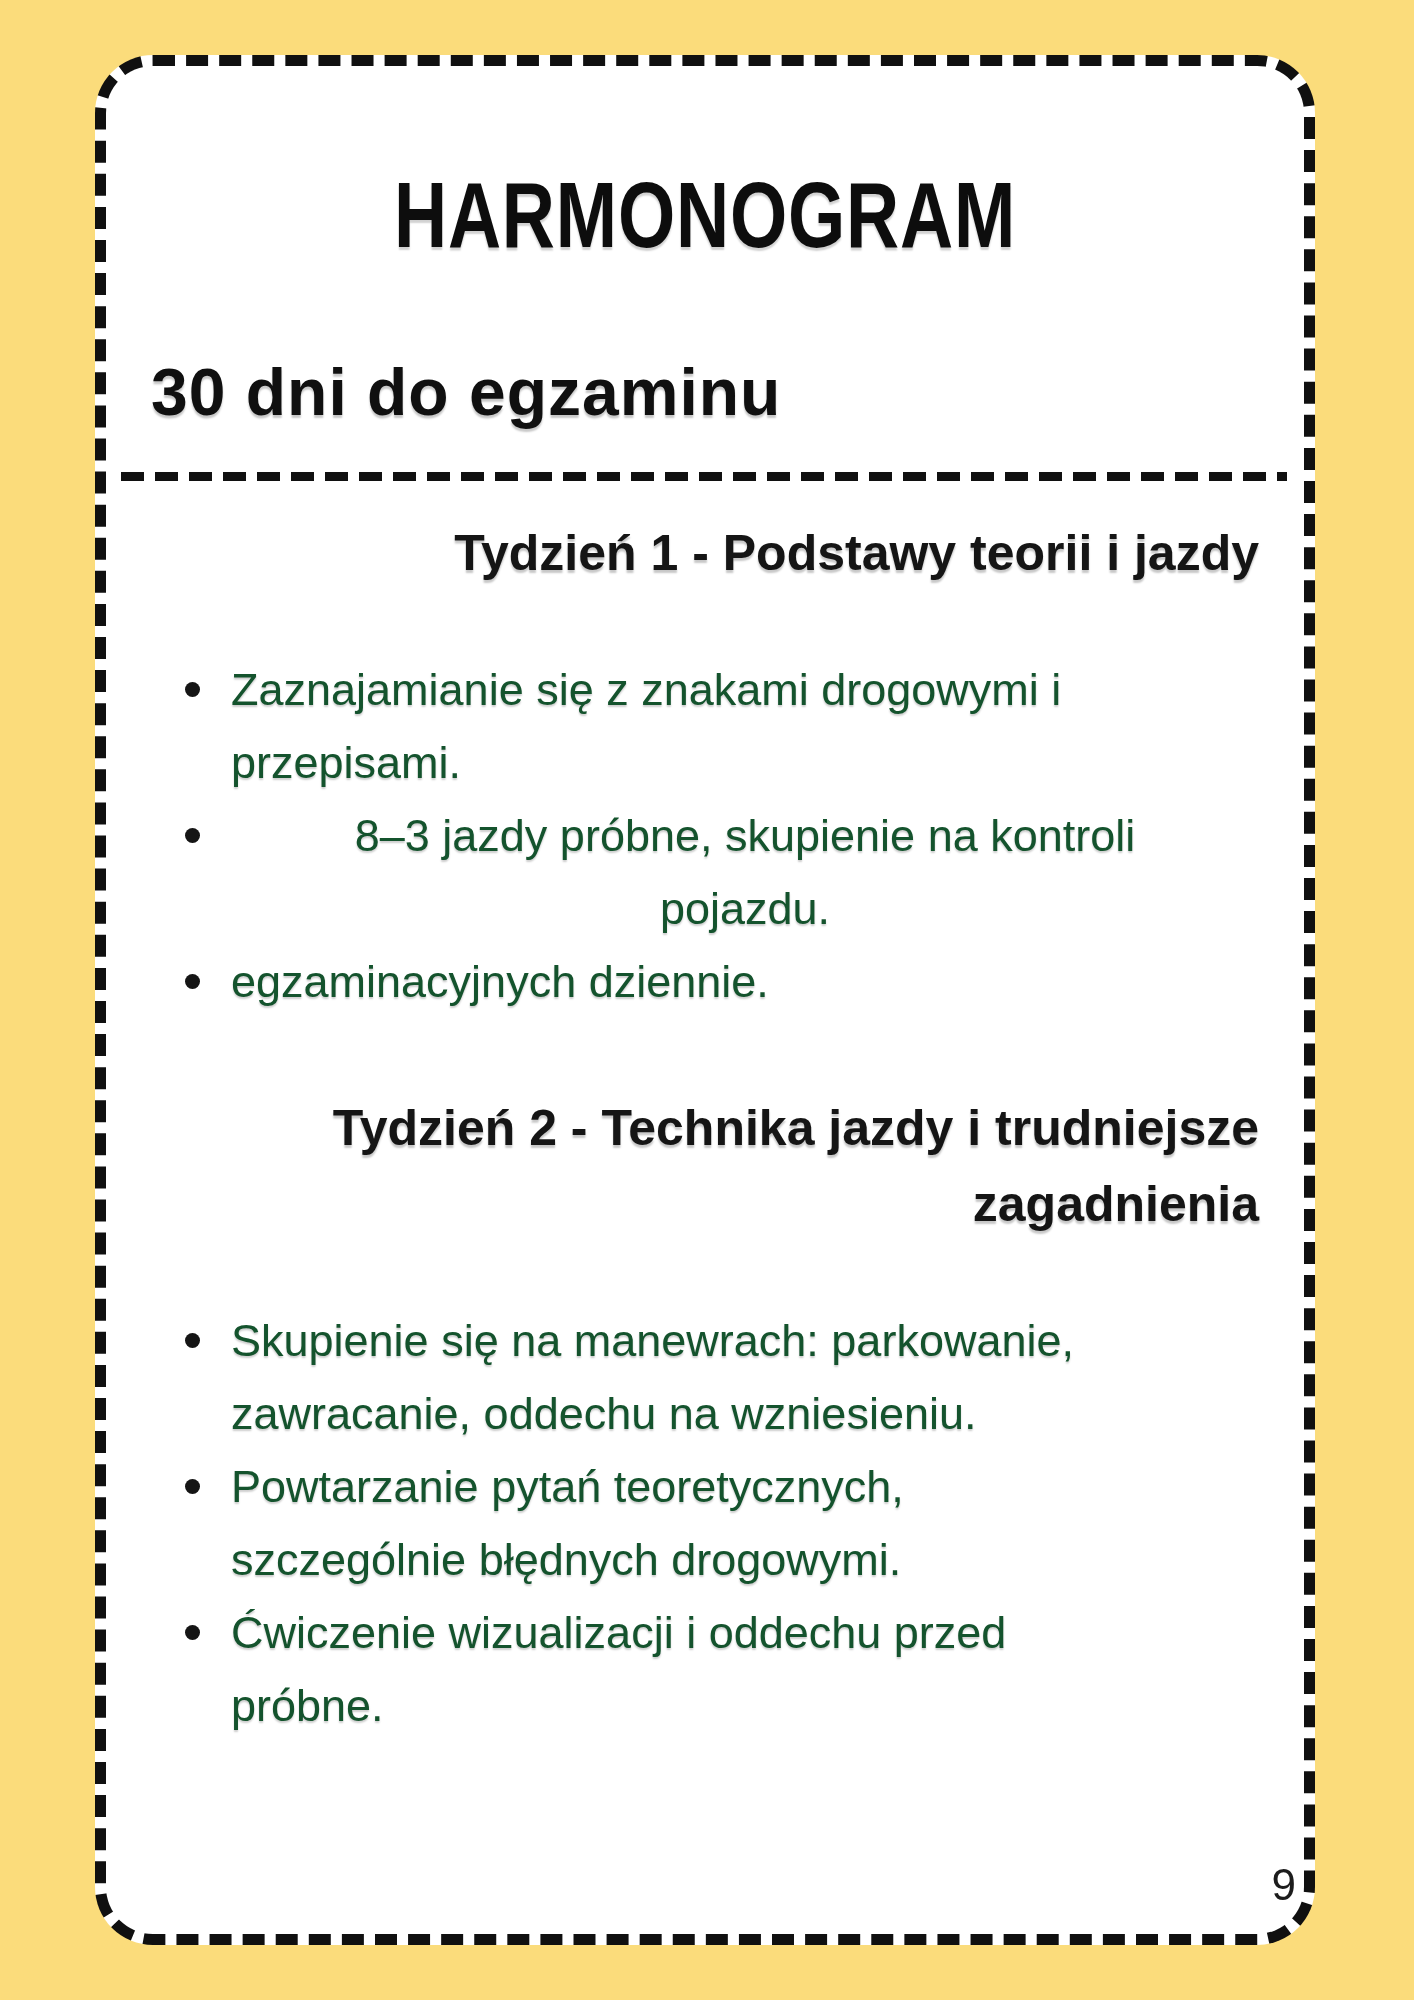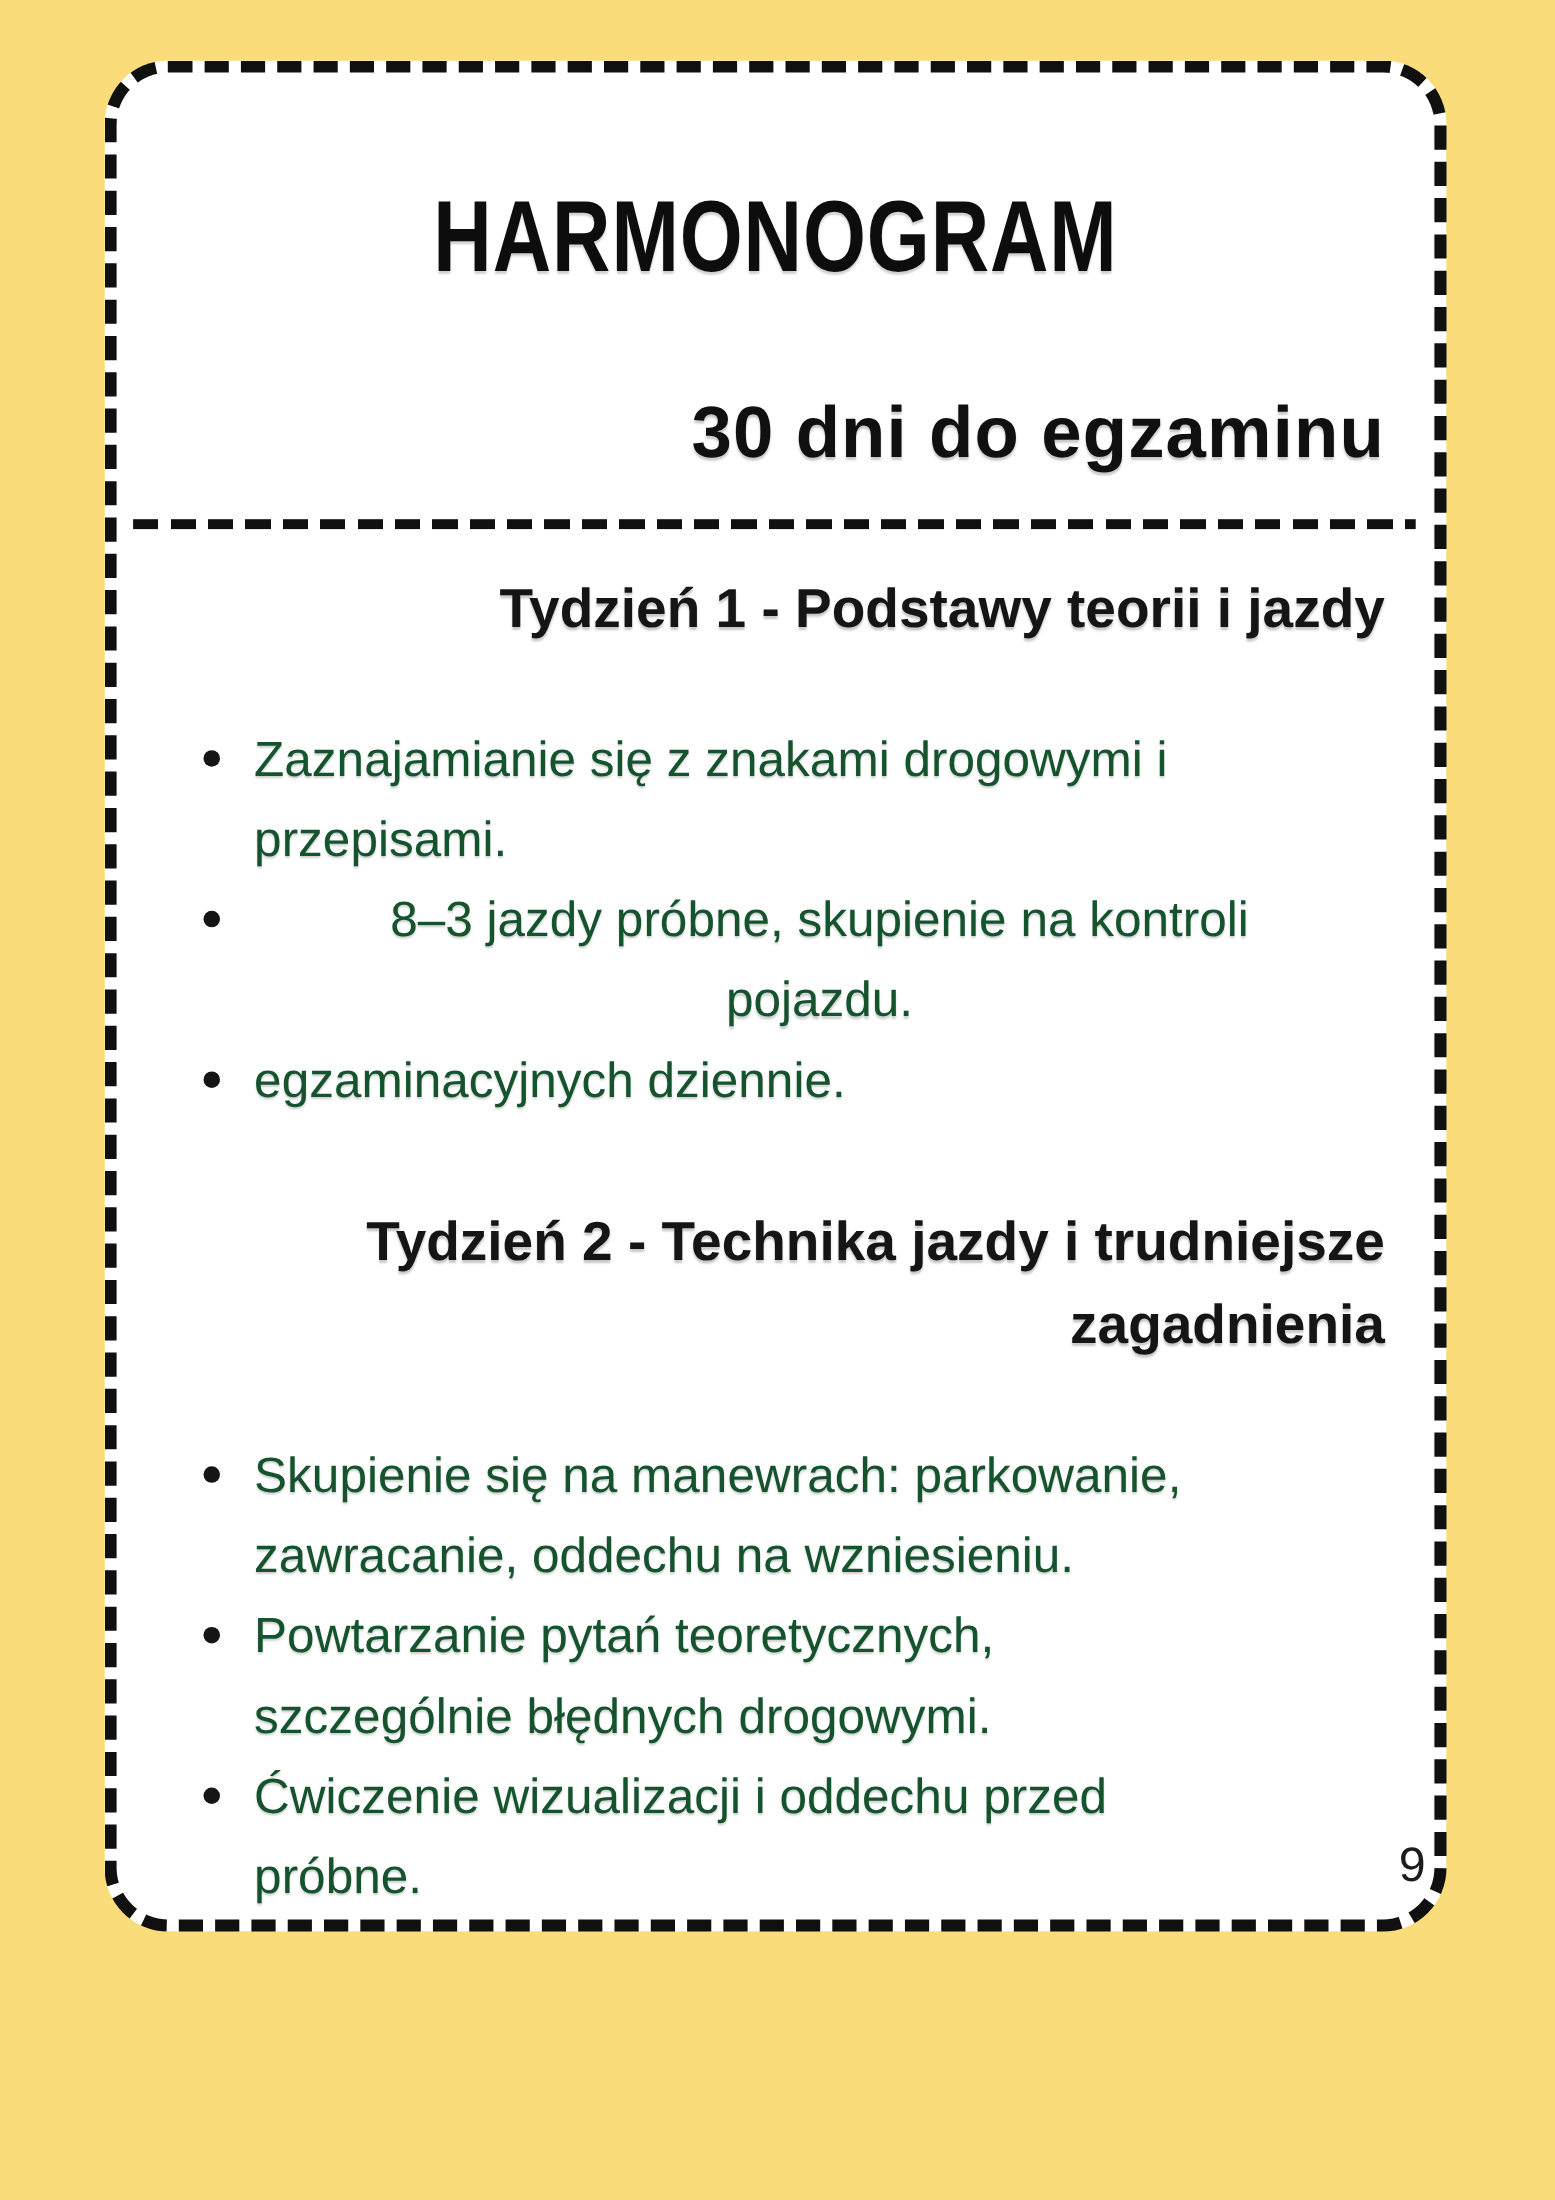--- a/index.html
+++ b/index.html
@@ -9,41 +9,41 @@
     height: 2000px;
     background: #FBDC7B;
     font-family: "Liberation Sans", sans-serif;
     overflow: hidden;
   }
   .card {
     position: absolute;
     left: 95px;
     top: 55px;
     width: 1220px;
-    height: 1701px;
+    height: 1890px;
     box-sizing: border-box;
     background: #ffffff;
     border: 11px dashed #101010;
     border-radius: 58px;
     padding: 0 45px;
   }
   .title {
     margin: 112px 0 0 0;
     text-align: center;
     font-size: 92px;
     line-height: 74px;
     font-weight: 700;
     letter-spacing: 1px;
     color: #0d0d0d;
     transform: scaleX(0.80);
     text-shadow: 0 3px 2px rgba(0,0,0,0.18);
   }
   .subtitle {
     margin: 104px 0 0 0;
-    text-align: right;
+    text-align: left;
     font-size: 66px;
     line-height: 72px;
     font-weight: 700;
     letter-spacing: 1px;
     color: #101010;
     text-shadow: 0 3px 2px rgba(0,0,0,0.22);
   }
   .divider {
     margin: 44px 0 0 -30px;
     width: 1166px;

